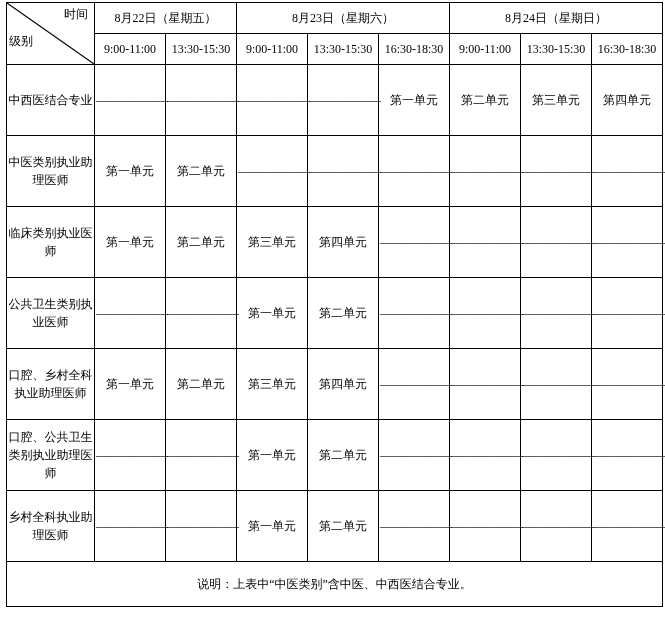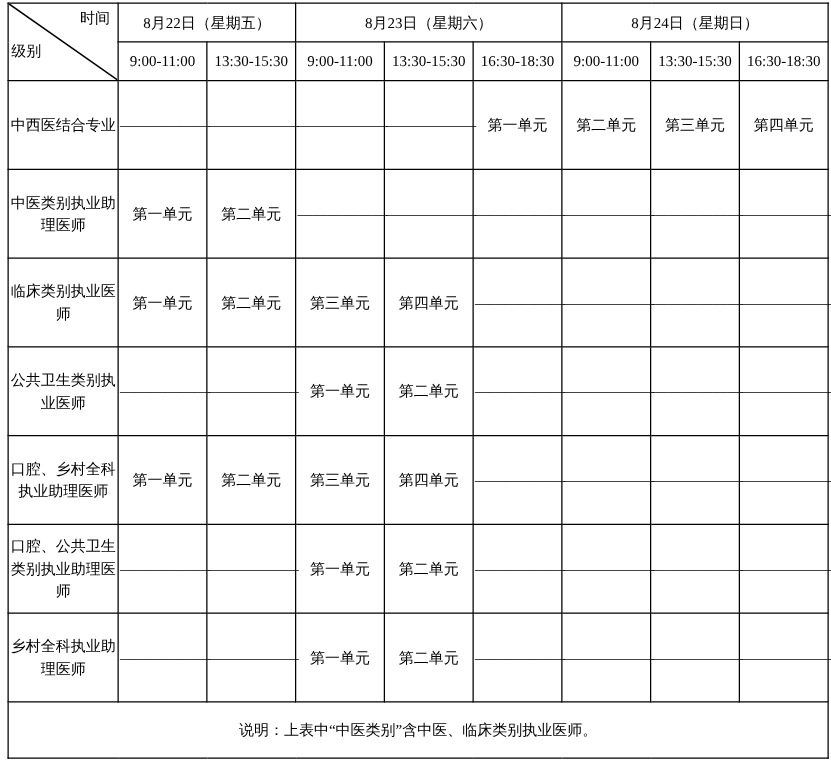--- a/index.html
+++ b/index.html
@@ -203,17 +203,17 @@
         <td>——————</td>
         <td>第一单元</td>
         <td>第二单元</td>
         <td>——————</td>
         <td>——————</td>
         <td>——————</td>
         <td>——————</td>
       </tr>
 
       <tr class="note-row">
-        <td colspan="9">说明：上表中“中医类别”含中医、临床类别执业医师。</td>
+        <td colspan="9">说明：上表中“中医类别”含中医、中西医结合专业。</td>
       </tr>
     </tbody>
   </table>
 </div>
 
 </body></html>

